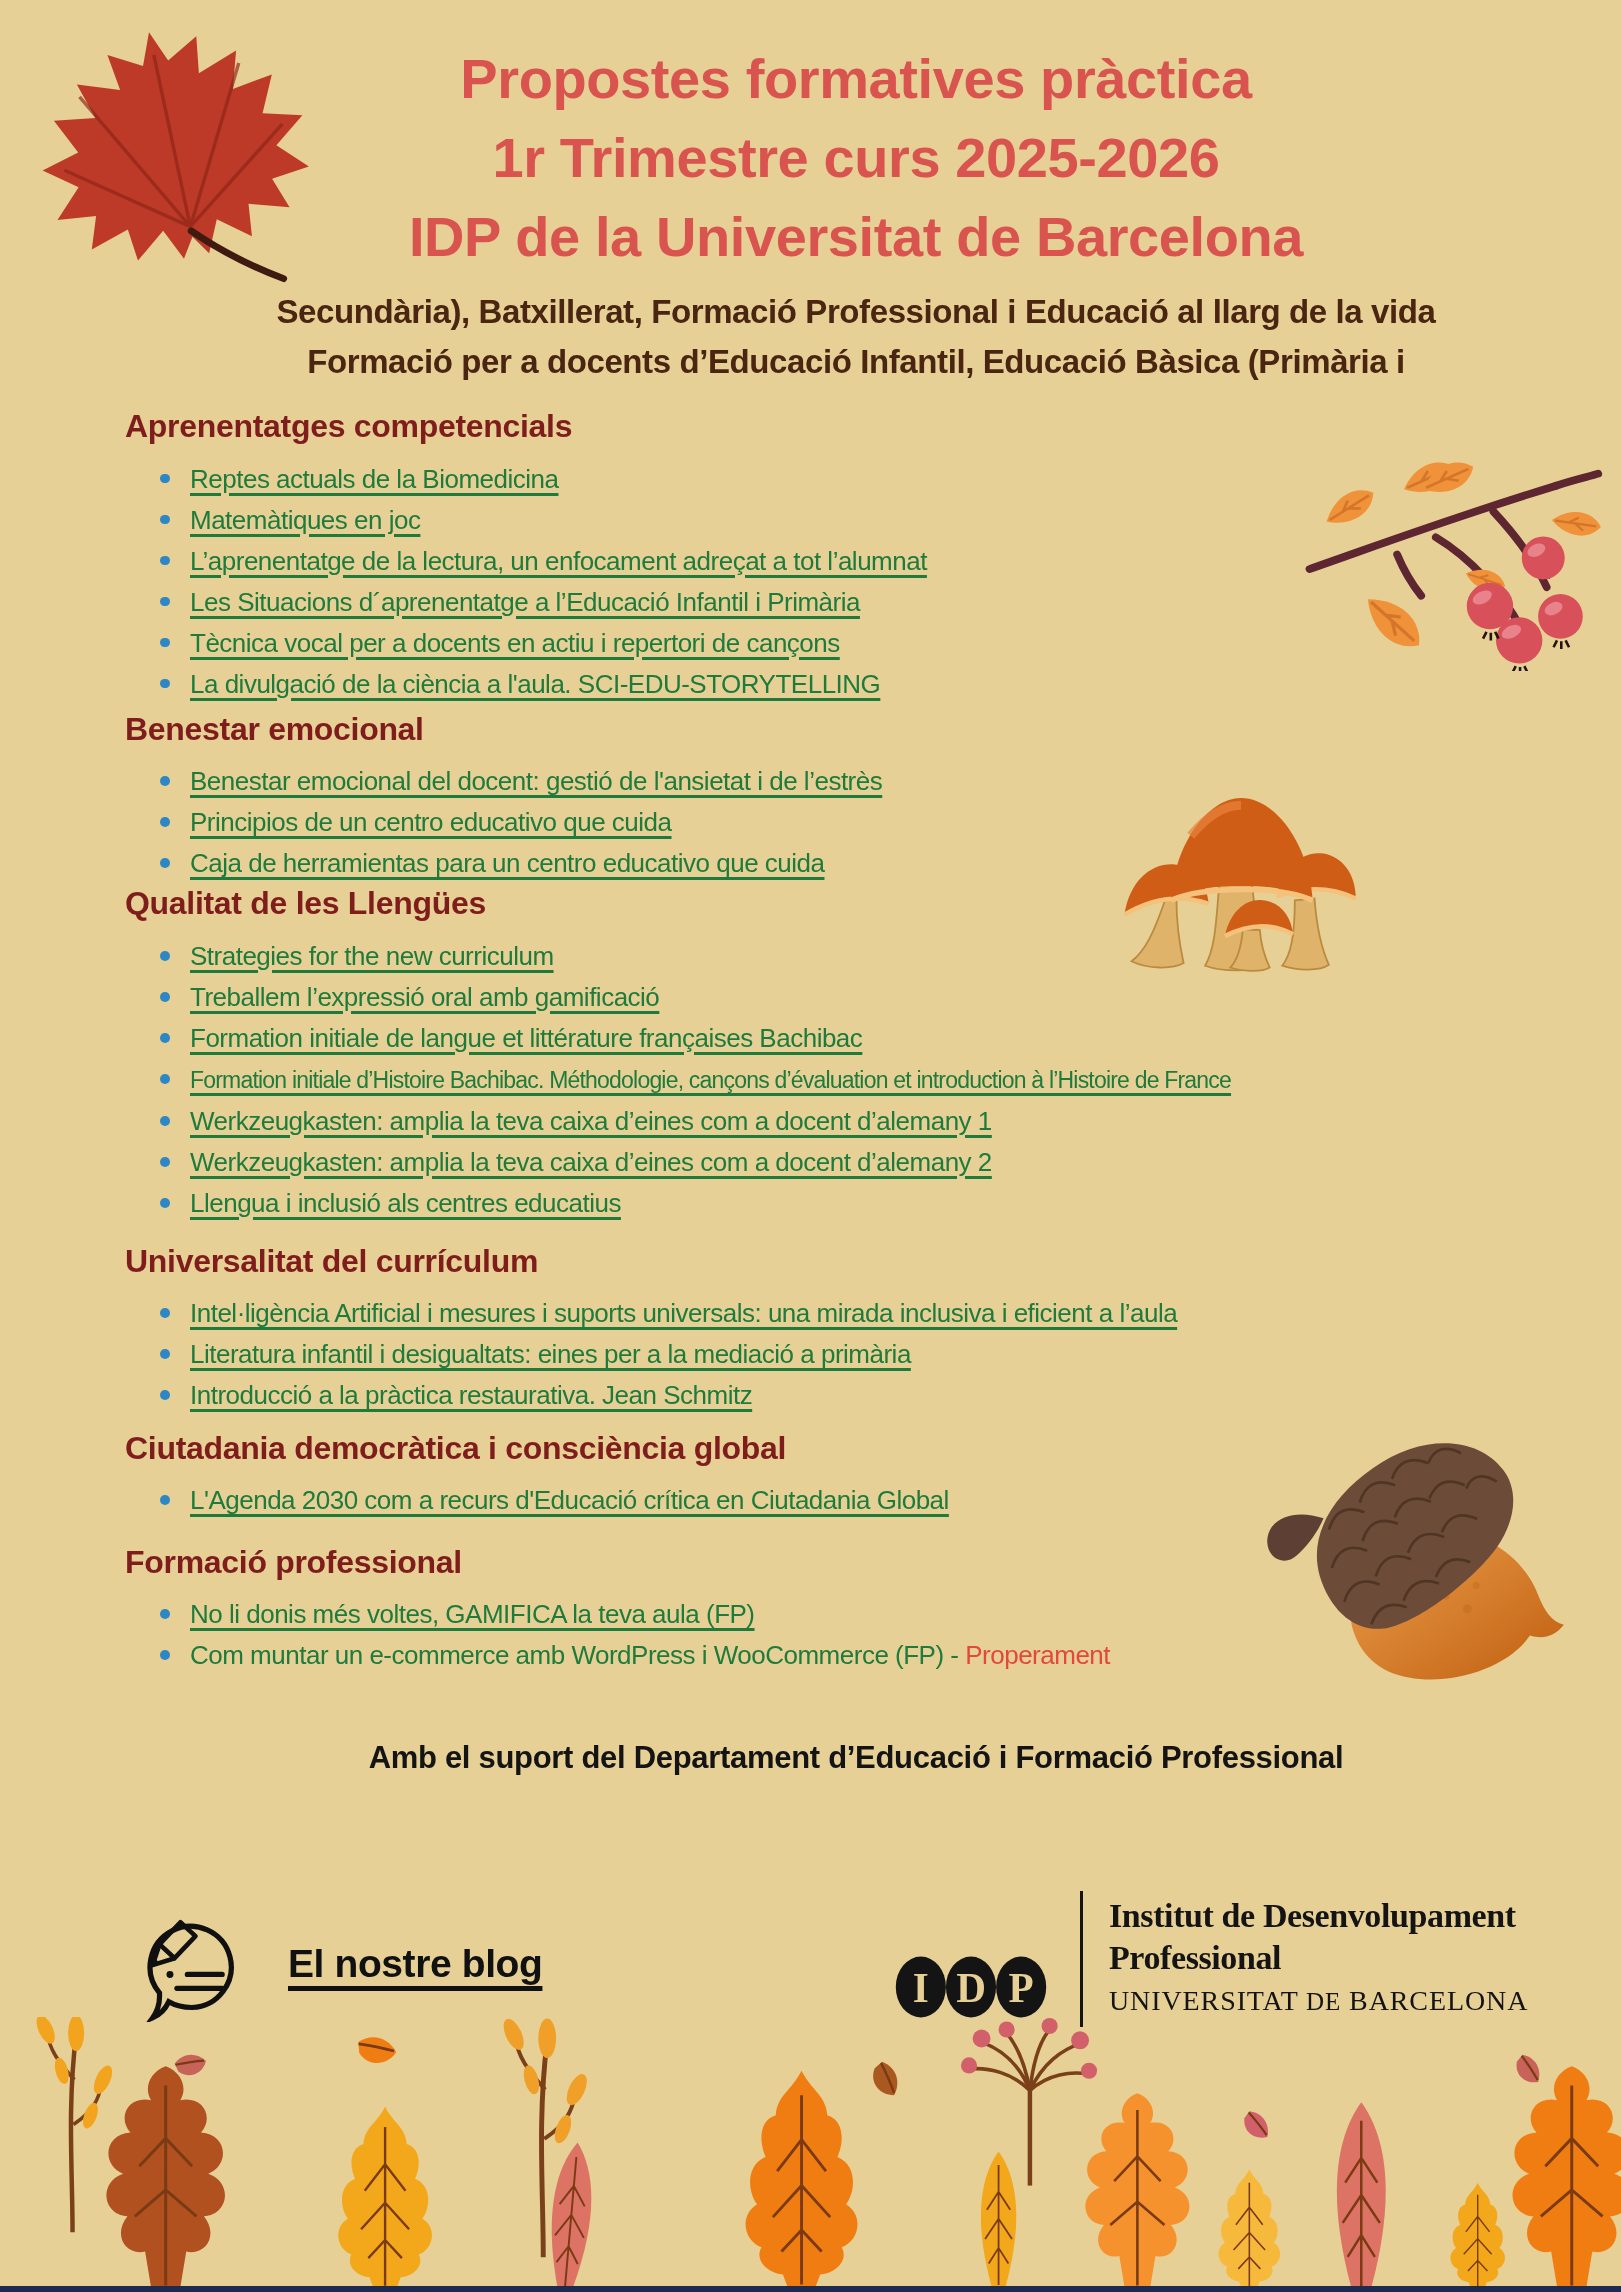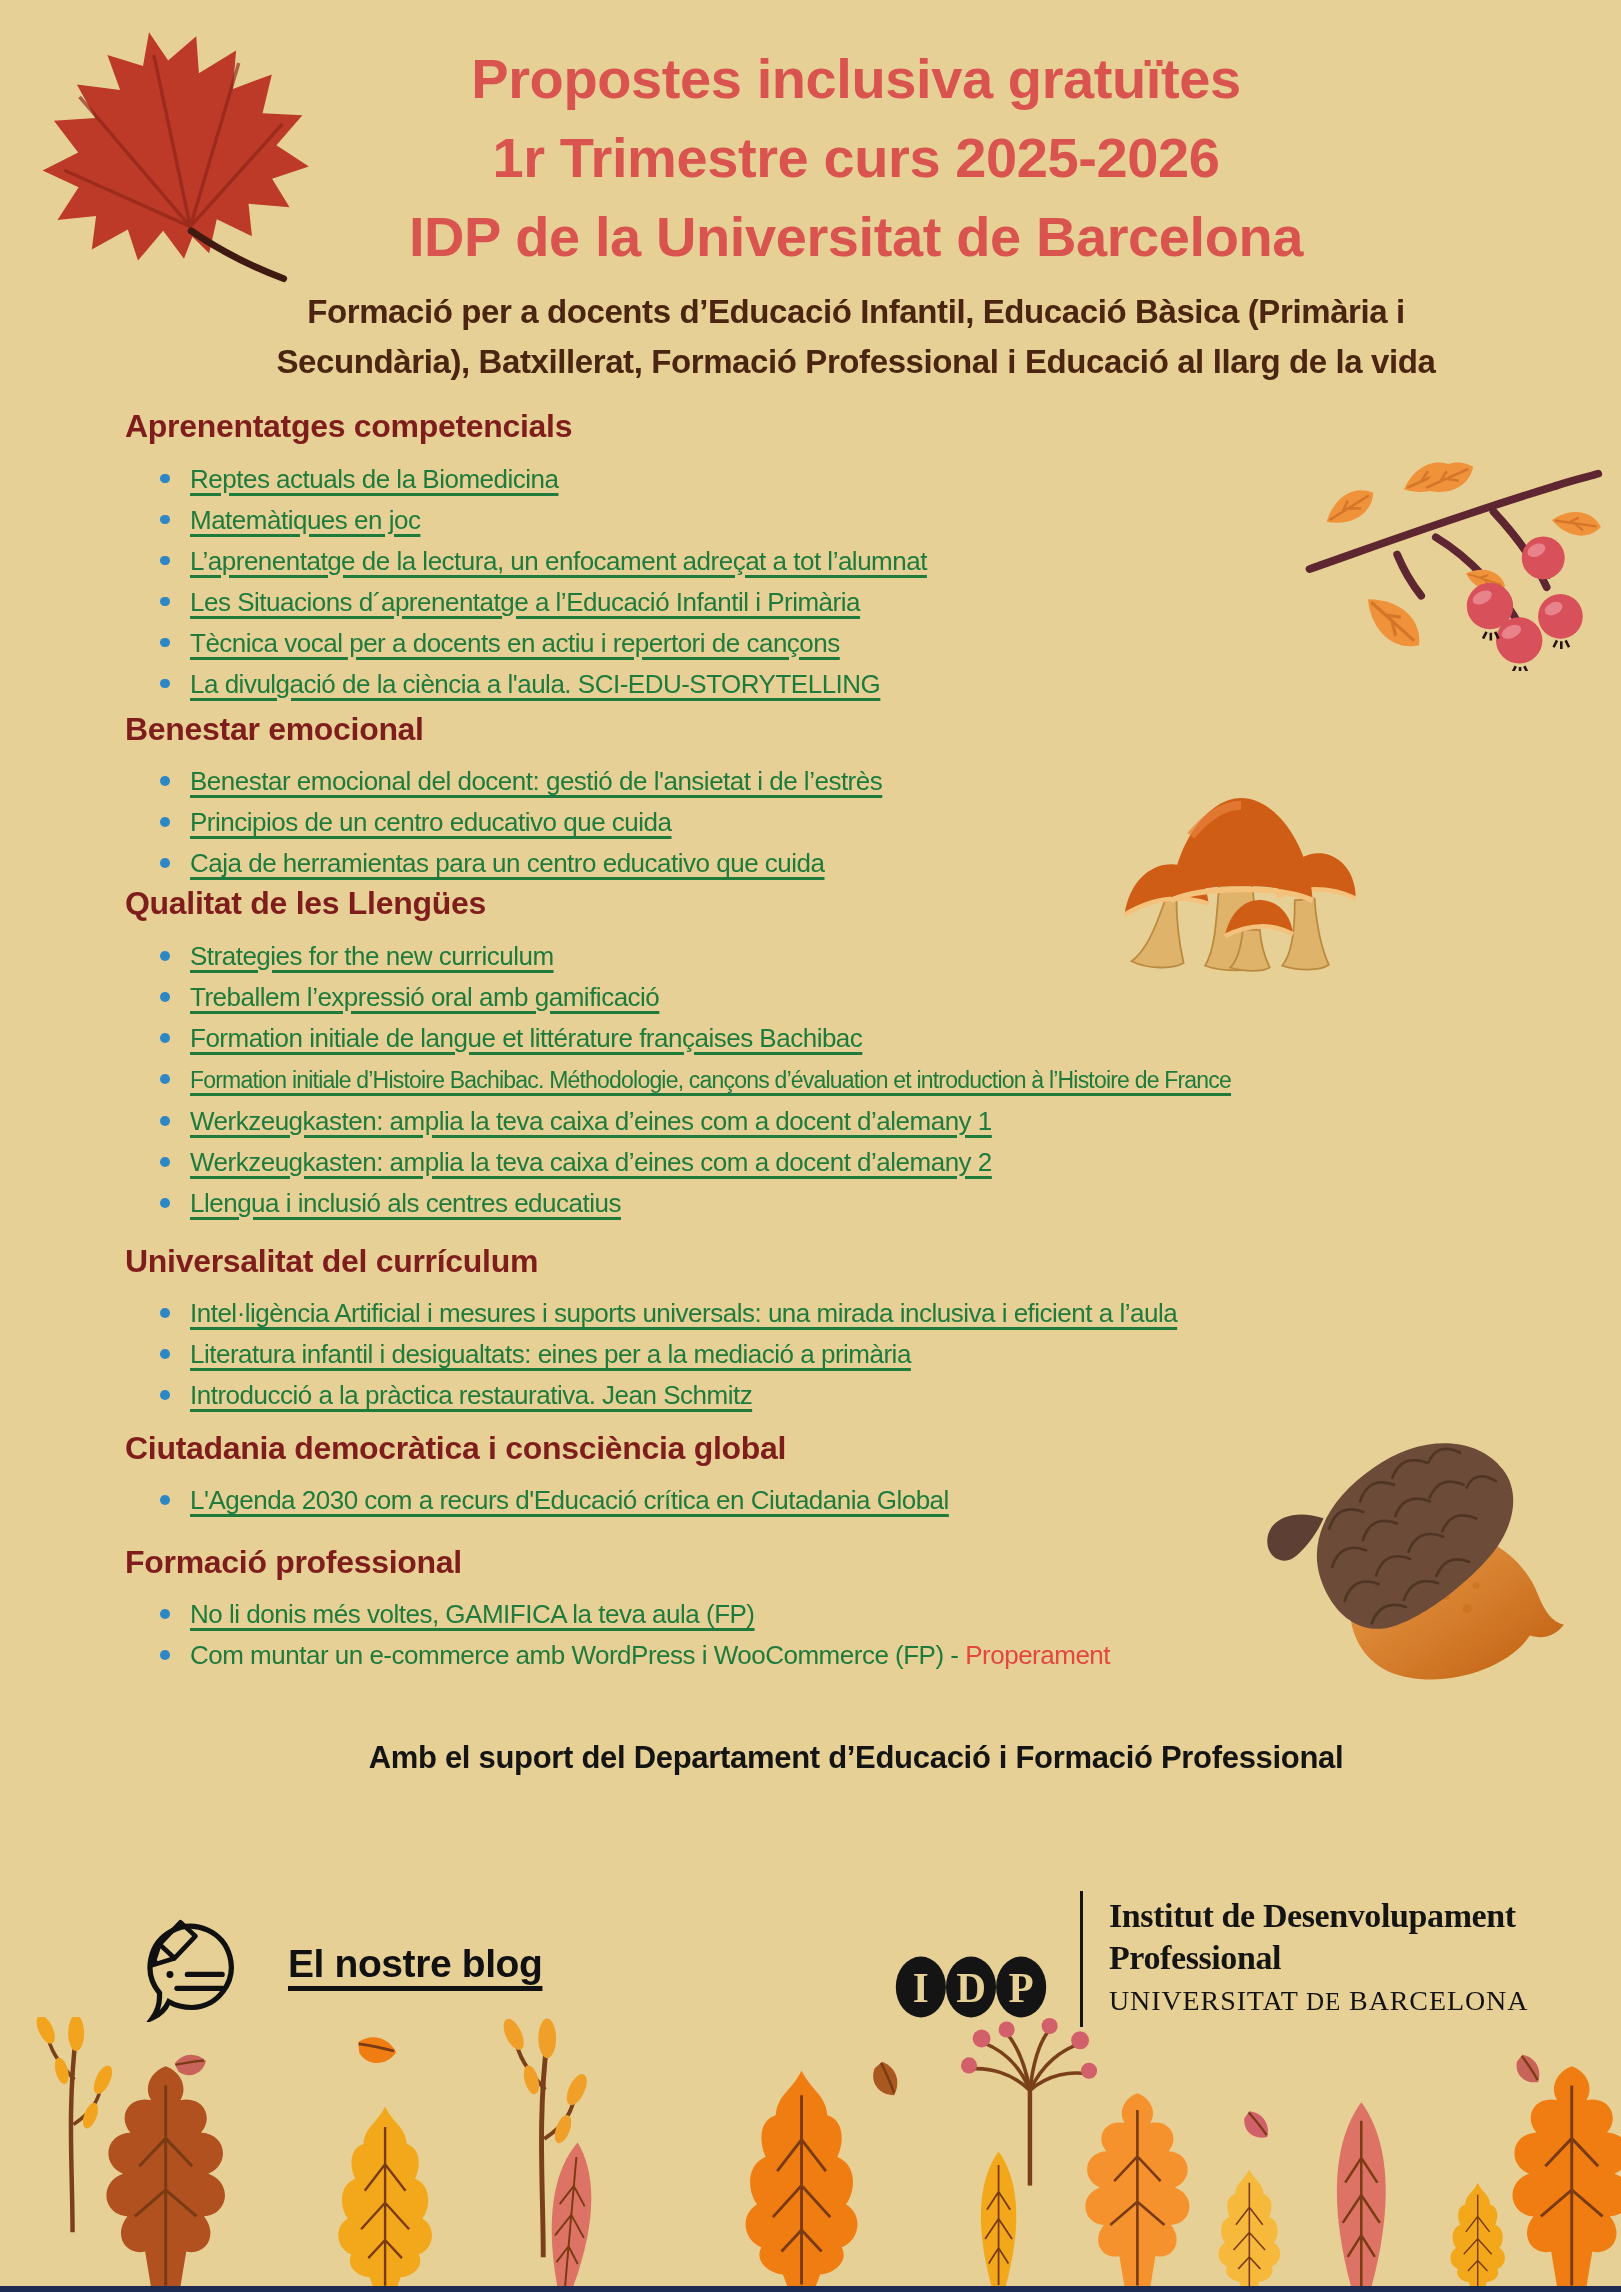--- a/index.html
+++ b/index.html
@@ -177,28 +177,28 @@
       <path d="M96 70 q22 -24 44 0 M140 58 q22 -24 44 0 M184 50 q22 -22 44 2 M228 52 q20 -18 38 6"></path>
       <path d="M80 110 q22 -24 44 0 M124 98 q22 -24 44 0 M168 90 q22 -22 44 2 M212 88 q22 -20 42 4 M254 96 q18 -16 34 8"></path>
       <path d="M76 150 q22 -24 44 0 M120 140 q22 -24 44 0 M164 132 q22 -22 44 2 M208 128 q22 -20 42 4"></path>
       <path d="M92 186 q22 -22 44 0 M136 178 q22 -22 44 0 M180 170 q22 -20 42 2"></path>
     </g>
     <path d="M96 56 C70 30 38 30 28 52 C20 70 34 86 52 80 C66 76 82 68 96 56 Z" fill="#5d4033"></path>
   </g>
 </svg>
 
 <div class="title-block">
-  <div class="title-line">Propostes inclusiva gratuïtes</div>
+  <div class="title-line">Propostes formatives pràctica</div>
   <div class="title-line">1r Trimestre curs 2025-2026</div>
   <div class="title-line">IDP de la Universitat de Barcelona</div>
 </div>
 
 <div class="subtitle-block">
+  <div class="subtitle-line">Secundària), Batxillerat, Formació Professional i Educació al llarg de la vida</div>
   <div class="subtitle-line">Formació per a docents d’Educació Infantil, Educació Bàsica (Primària i</div>
-  <div class="subtitle-line">Secundària), Batxillerat, Formació Professional i Educació al llarg de la vida</div>
 </div>
 
 <div id="sections">
     <div class="section">
       <h2>Aprenentatges competencials</h2>
       <ul>
         <li><span class="course-link">Reptes actuals de la Biomedicina</span></li>
         <li><span class="course-link">Matemàtiques en joc</span></li>
         <li><span class="course-link">L’aprenentatge de la lectura, un enfocament adreçat a tot l’alumnat</span></li>
         <li><span class="course-link">Les Situacions d´aprenentatge a l’Educació Infantil i Primària</span></li>

